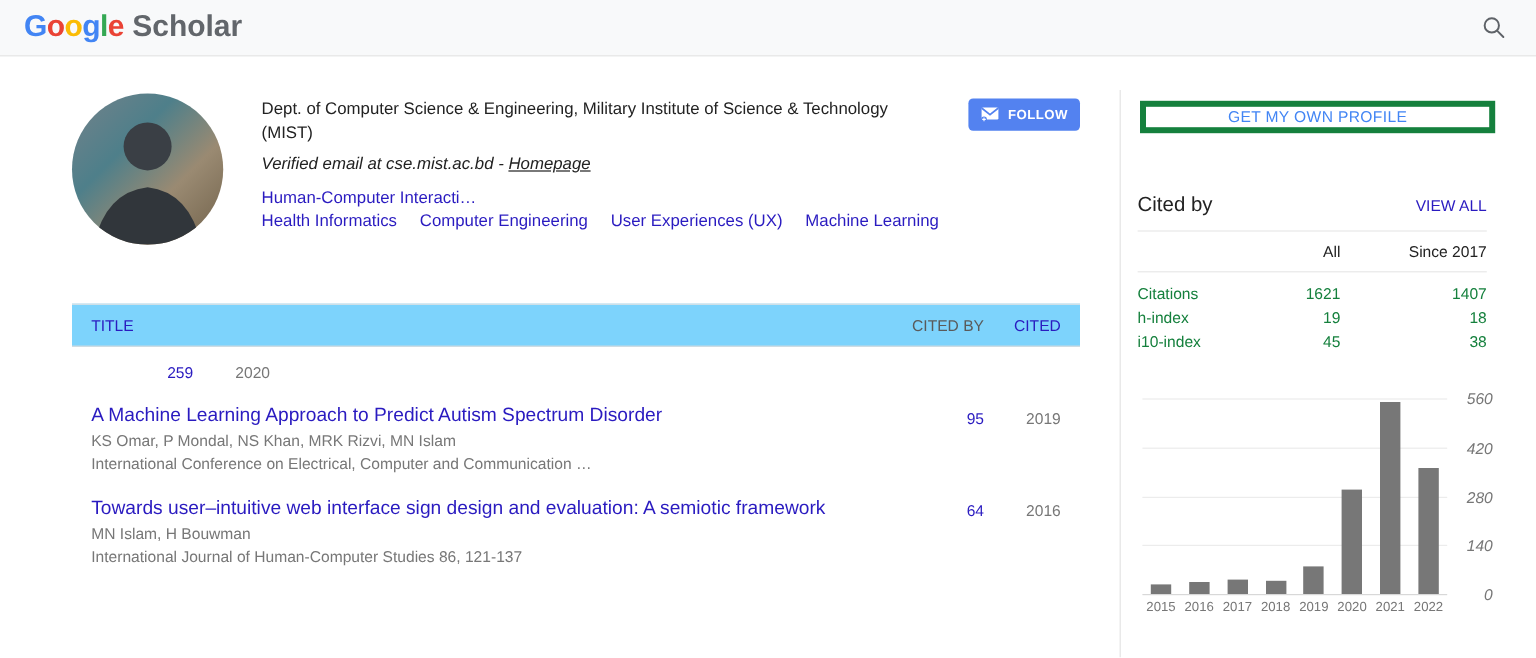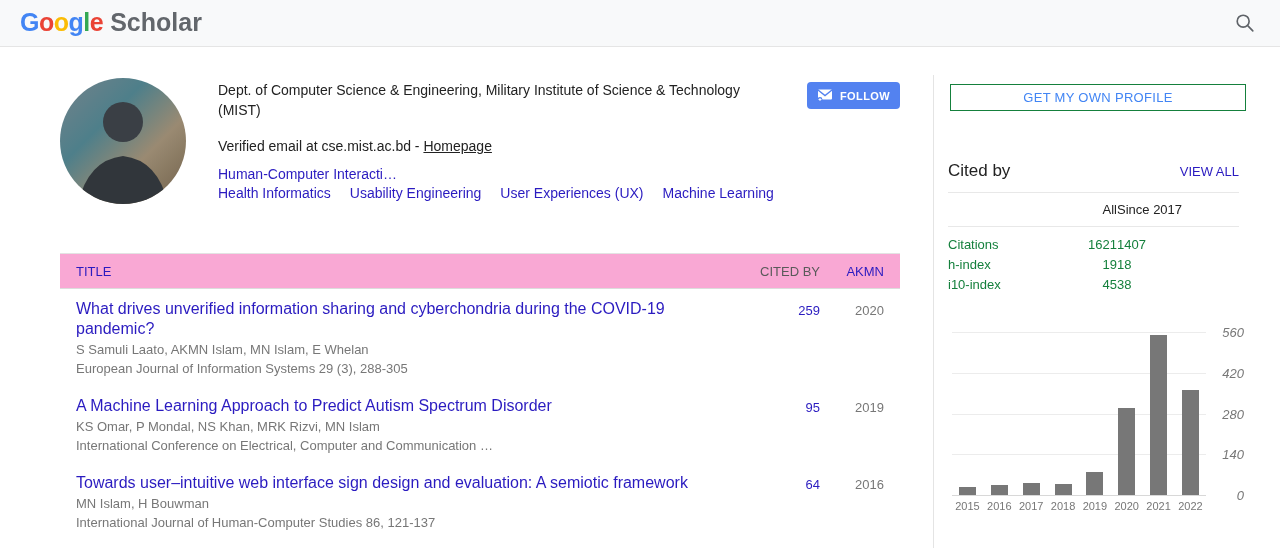--- a/index.html
+++ b/index.html
@@ -21,63 +21,63 @@
   
   .v-divider { position:absolute; left:933px; top:75px; bottom:0; width:1px; background:#e4e4e4; }
 
   
   .avatar { position:absolute; left:60px; top:78px; width:126px; height:126px;
             border-radius:50%; overflow:hidden; cursor:pointer;
             background:linear-gradient(135deg,#74828a 0%,#4e7f8a 35%,#9a8a72 65%,#6f6049 100%); }
   .info { position:absolute; left:218px; top:80px; width:585px; }
   .p-name { font-size:26px; line-height:30px; color:#222; margin-bottom:11px; }
   .p-affil { font-size:14px; line-height:20px; color:#222; width:562px; }
-  .p-email { font-size:14px; line-height:19px; margin-top:17px; color:#222; }
+  .p-email { font-size:14px; line-height:19px; margin-top:7px; color:#222;font-style:italic; }
   .p-email a { color:#222; text-decoration:underline; }
   .p-interests { margin-top:9px; width:520px; font-size:14px; line-height:19px; }
   .p-interests a { margin-right:19px; white-space:nowrap; }
 
   .follow-btn { position:absolute; left:807px; top:82px; width:93px; height:27px;
                 background:#5382f0; border:none; border-radius:4px; color:#fff;
                 font-family:"Liberation Sans", sans-serif; font-size:11px; font-weight:bold;
                 letter-spacing:0.4px; display:flex; align-items:center; justify-content:center;
                 gap:7px; cursor:pointer; }
 
   
   .pubs { position:absolute; left:60px; top:253px; width:840px; }
-  .pub-header { display:flex; align-items:center; height:36px; background:#f9a8d4;
+  .pub-header { display:flex; align-items:center; height:36px; background:#7dd3fc;
                 border-top:1px solid #e3e3e3; border-bottom:1px solid #dcdcdc;
                 font-size:13px; padding-left:16px; }
   .col-title { flex:1; }
   .col-cited { width:85px; text-align:right; }
   .col-year  { width:80px; text-align:right; padding-right:16px; }
   .pub-row { display:flex; align-items:flex-start; padding:10px 0 9px 16px; }
   .pub-main { flex:1; padding-right:22px; }
   .pub-title { font-size:16px; line-height:20px; display:inline; }
   .pub-meta { font-size:13px; line-height:17px; color:#777; margin-top:2px; }
   .pub-cited { font-size:13px; padding-top:4px; }
   .pub-year { font-size:13px; color:#777; padding-top:4px; }
   .muted-header { color:#5a5a5a; }
 
   
   .get-profile { position:absolute; left:950px; top:84px; width:296px; height:27px;
-                 background:#fff; border:1px solid #15803d; color:#4285f4;
+                 background:#fff; border:5px solid #15803d; color:#4285f4;
                  font-family:"Liberation Sans", sans-serif; font-size:13px;
                  letter-spacing:0.3px; cursor:pointer; }
   .citedby { position:absolute; left:948px; top:161px; width:291px; font-size:13px; }
   .cb-head { display:flex; justify-content:space-between; align-items:baseline;
              padding-bottom:11px; border-bottom:1px solid #e8e8e8; }
   .cb-title { font-size:17px; color:#222; }
   .cb-viewall { font-size:13px; }
   .cb-cols { display:flex; padding:9px 0 9px 0; border-bottom:1px solid #e8e8e8; color:#222; }
   .cb-row { display:flex; line-height:20px; color:#15803d; }
   .cb-rows { padding-top:8px; }
   .c1 { width:95px; text-align:left; }
   .c2 { width:74px; text-align:right; }
-  .c3 { width:122px; }
+  .c3 { width:122px; text-align:right; }
 
   
   .chart { position:absolute; left:952px; top:330px; width:292px; height:200px; }
   .chart-plot { position:absolute; left:0; top:0; width:254px; height:166px; }
   .gridline { position:absolute; left:0; right:0; height:1px; background:#ececec; }
   .baseline { position:absolute; left:0; right:0; bottom:0; height:1px; background:#d8d8d8; }
   .bars { position:absolute; left:0; right:0; bottom:1px; top:0;
           display:flex; justify-content:space-between; align-items:flex-end; }
   .bar-slot { width:31px; display:flex; justify-content:center; }
   .bar { width:17px; background:#777; cursor:pointer; }
@@ -112,49 +112,44 @@
     <path d="M18,126 Q28,82 63,78 Q98,82 108,126 Z" fill="#31363b"></path>
   </svg>
 </div>
 
 <div class="info">
   <div class="p-affil">Dept. of Computer Science &amp; Engineering, Military Institute of Science &amp; Technology (MIST)</div>
   <div class="p-email">
     <span>Verified email at cse.mist.ac.bd - </span><a>Homepage</a>
   </div>
   <div class="p-interests">
-    <a class="link">Human-Computer Interacti…</a><a class="link">Health Informatics</a><a class="link">Usability Engineering</a><a class="link">User Experiences (UX)</a><a class="link">Machine Learning</a>
+    <a class="link">Human-Computer Interacti…</a><a class="link">Health Informatics</a><a class="link">Computer Engineering</a><a class="link">User Experiences (UX)</a><a class="link">Machine Learning</a>
   </div>
 </div>
 
 <button class="follow-btn">
   <span style="display:inline-flex;">
     <svg width="16" height="13" viewBox="0 0 16 13">
       <rect x="1" y="0.5" width="14" height="10" rx="1" fill="#fff"></rect>
       <path d="M1,1 L8,6.5 L15,1" fill="none" stroke="#5382f0" stroke-width="1.4"></path>
       <circle cx="3" cy="10.5" r="2.4" fill="#5382f0"></circle>
       <path d="M3,9 v3 M1.5,10.5 h3" stroke="#fff" stroke-width="0.9"></path>
     </svg>
   </span>
   <span>FOLLOW</span>
 </button>
 
 <div class="pubs">
   <div class="pub-header">
     <a class="col-title link">TITLE</a>
     <span class="col-cited muted-header">CITED BY</span>
-    <a class="col-year link">AKMN</a>
+    <a class="col-year link">CITED</a>
   </div>
 
   <div class="pub-row">
-    <div class="pub-main">
-      <a class="pub-title link">What drives unverified information sharing and cyberchondria during the COVID-19 pandemic?</a>
-      <div class="pub-meta">S Samuli Laato, AKMN Islam, MN Islam, E Whelan</div>
-      <div class="pub-meta">European Journal of Information Systems 29 (3), 288-305</div>
-    </div>
     <a class="col-cited pub-cited link">259</a>
     <span class="col-year pub-year">2020</span>
   </div>
 
   <div class="pub-row">
     <div class="pub-main">
       <a class="pub-title link">A Machine Learning Approach to Predict Autism Spectrum Disorder</a>
       <div class="pub-meta">KS Omar, P Mondal, NS Khan, MRK Rizvi, MN Islam</div>
       <div class="pub-meta">International Conference on Electrical, Computer and Communication …</div>
     </div>

